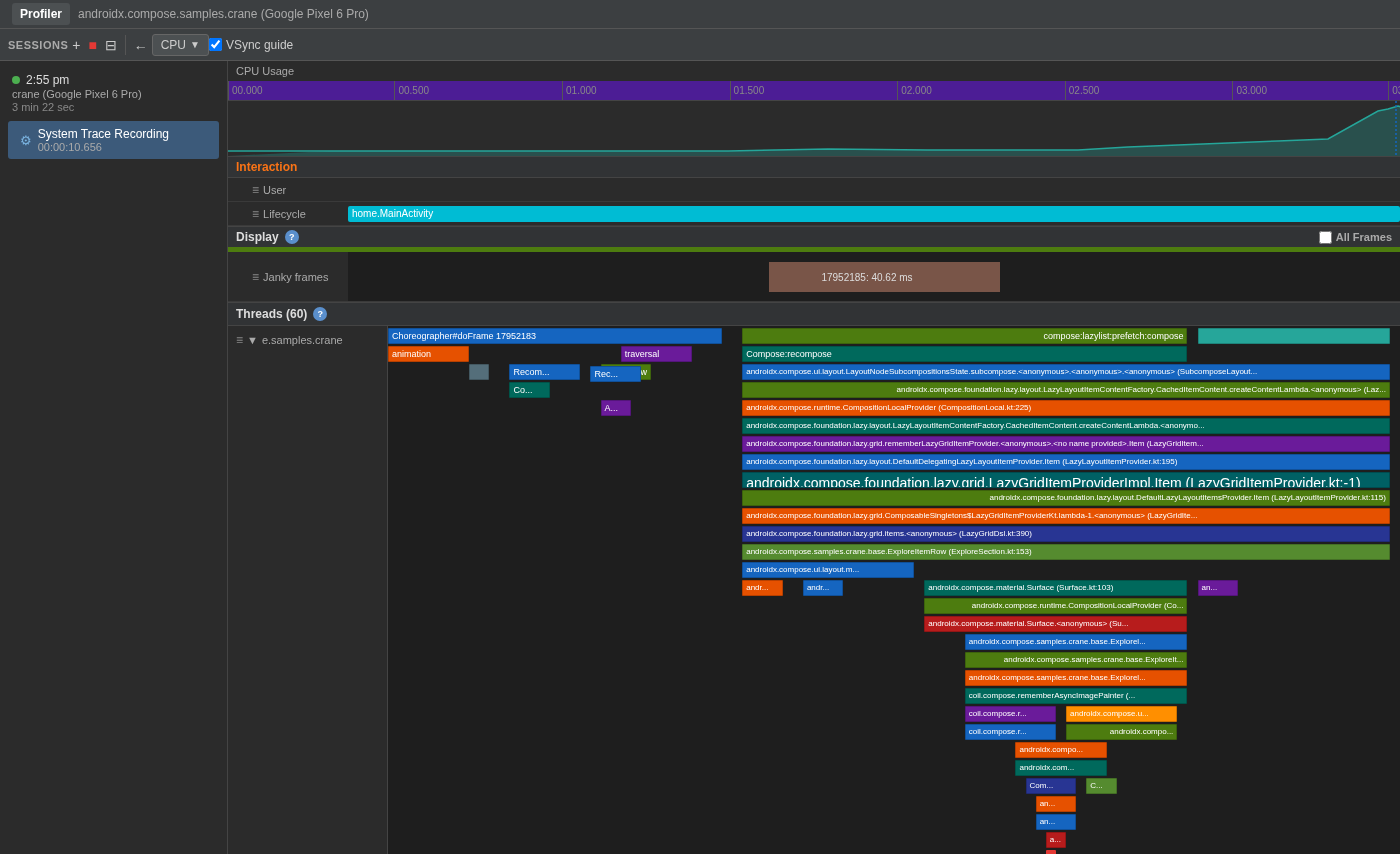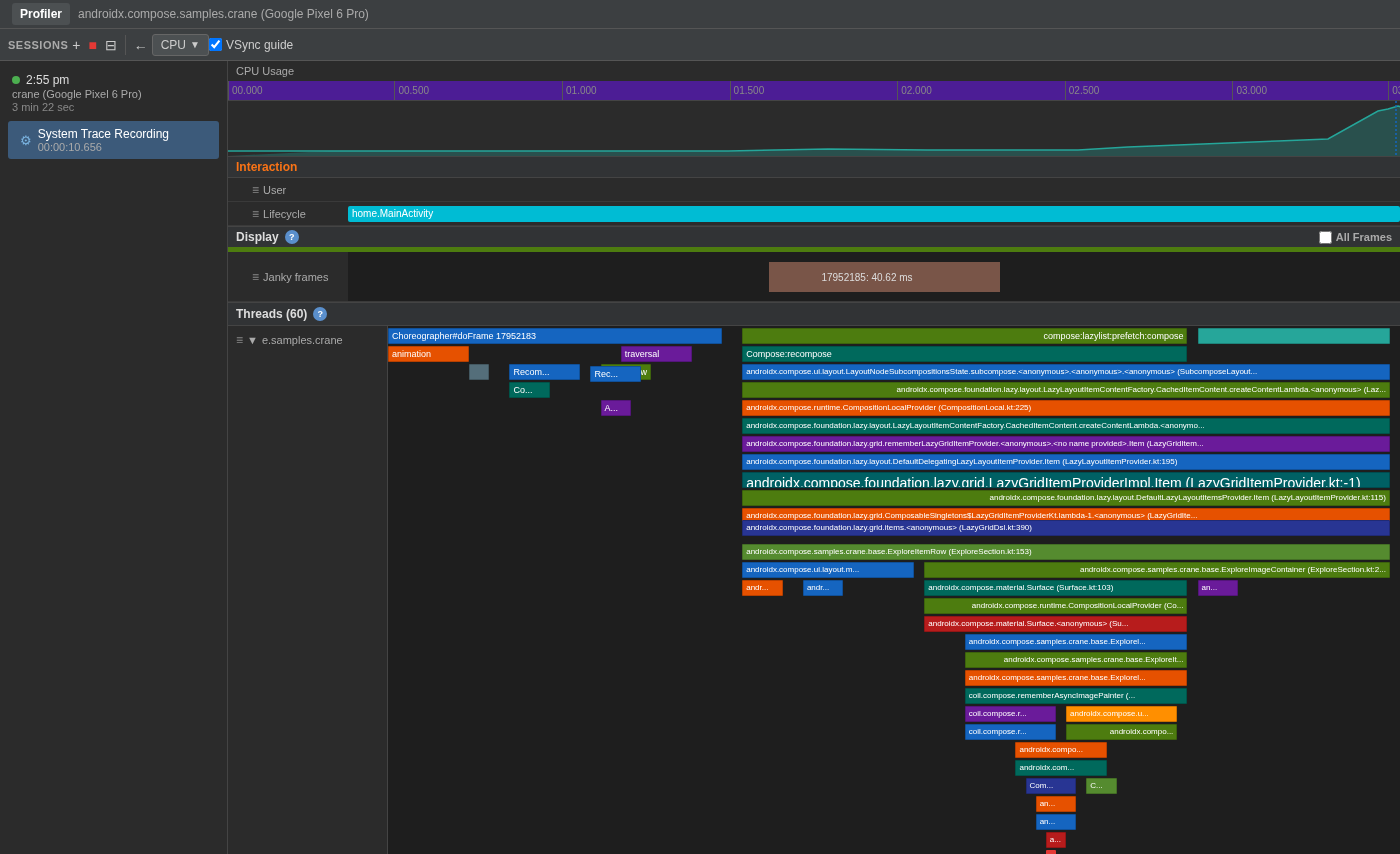--- a/index.html
+++ b/index.html
@@ -515,26 +515,25 @@
             <div class="flame-block fl-purple" style="left:35%;width:64%;top:110px;font-size:8px;">androidx.compose.foundation.lazy.grid.rememberLazyGridItemProvider.&lt;anonymous&gt;.&lt;no name provided&gt;.Item (LazyGridItem...</div>
 
             <div class="flame-block fl-blue" style="left:35%;width:64%;top:128px;font-size:8px;">androidx.compose.foundation.lazy.layout.DefaultDelegatingLazyLayoutItemProvider.Item (LazyLayoutItemProvider.kt:195)</div>
 
             <div class="flame-block fl-cyan" style="left:35%;width:64%;top:146px;font-size:14px;">androidx.compose.foundation.lazy.grid.LazyGridItemProviderImpl.Item (LazyGridItemProvider.kt:-1)</div>
 
             <div class="flame-block fl-green" style="left:35%;width:64%;top:164px;font-size:8px;">androidx.compose.foundation.lazy.layout.DefaultLazyLayoutItemsProvider.Item (LazyLayoutItemProvider.kt:115)</div>
 
             <div class="flame-block fl-orange" style="left:35%;width:64%;top:182px;font-size:8px;">androidx.compose.foundation.lazy.grid.ComposableSingletons$LazyGridItemProviderKt.lambda-1.&lt;anonymous&gt; (LazyGridIte...</div>
 
-            <div class="flame-block fl-indigo" style="left:35%;width:64%;top:194px;font-size:8px;">androidx.compose.foundation.lazy.grid.items.&lt;anonymous&gt; (LazyGridDsl.kt:390)</div>
+            <div class="flame-block fl-indigo" style="left:35%;width:64%;top:200px;font-size:8px;">androidx.compose.foundation.lazy.grid.items.&lt;anonymous&gt; (LazyGridDsl.kt:390)</div>
 
             <div class="flame-block fl-lime" style="left:35%;width:64%;top:218px;font-size:8px;">androidx.compose.samples.crane.base.ExploreItemRow (ExploreSection.kt:153)</div>
 
             <div class="flame-block fl-blue" style="left:35%;width:17%;top:236px;font-size:8px;">androidx.compose.ui.layout.m...</div>
-            <div class="flame-block fl-green" style="left:53%;width:46%;top:236px;font-size:8px;">androidx.compose.samples.crane.base.ExploreImageContainer (ExploreSection.kt:2...</div>
 
             <div class="flame-block fl-orange" style="left:35%;width:4%;top:254px;font-size:8px;">andr...</div>
             <div class="flame-block fl-blue" style="left:41%;width:4%;top:254px;font-size:8px;">andr...</div>
             <div class="flame-block fl-teal" style="left:53%;width:26%;top:254px;font-size:8px;">androidx.compose.material.Surface (Surface.kt:103)</div>
             <div class="flame-block fl-purple" style="left:80%;width:4%;top:254px;font-size:8px;">an...</div>
 
             <div class="flame-block fl-green" style="left:53%;width:26%;top:272px;font-size:8px;">androidx.compose.runtime.CompositionLocalProvider (Co...</div>
 
             <div class="flame-block fl-red" style="left:53%;width:26%;top:290px;font-size:8px;">androidx.compose.material.Surface.&lt;anonymous&gt; (Su...</div>
 

